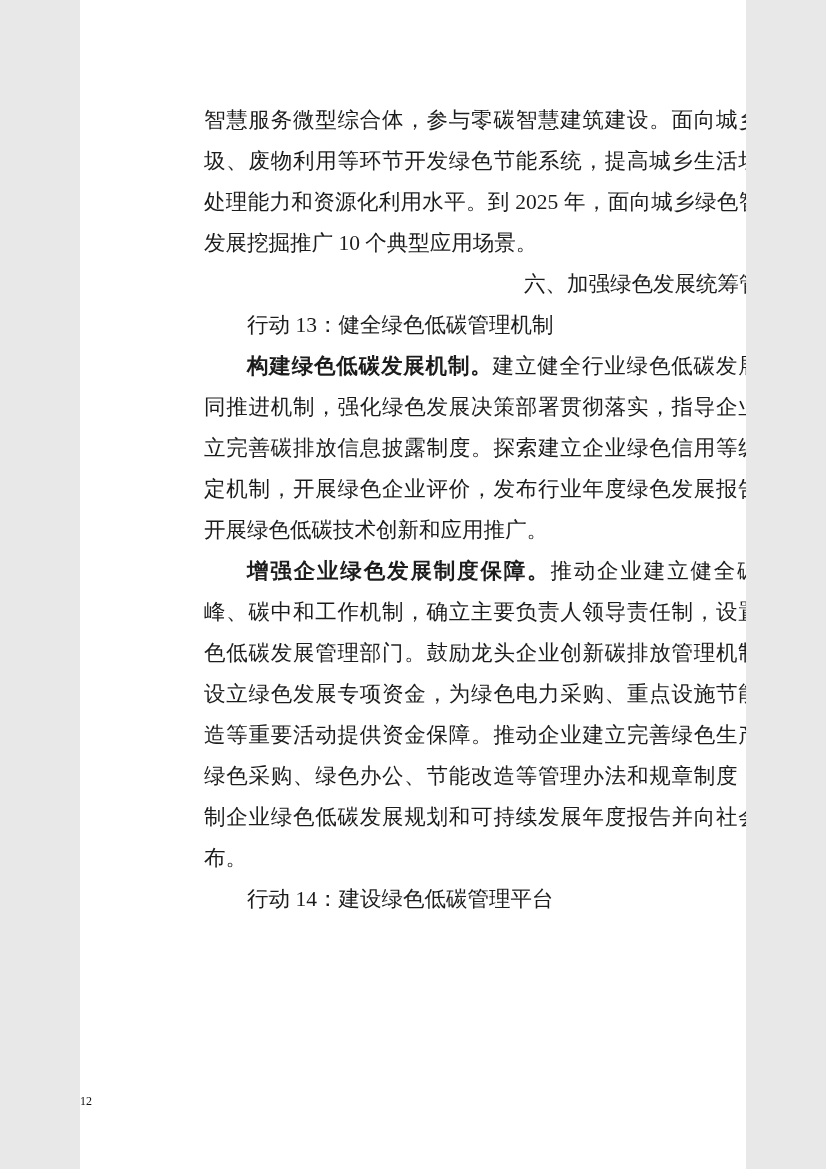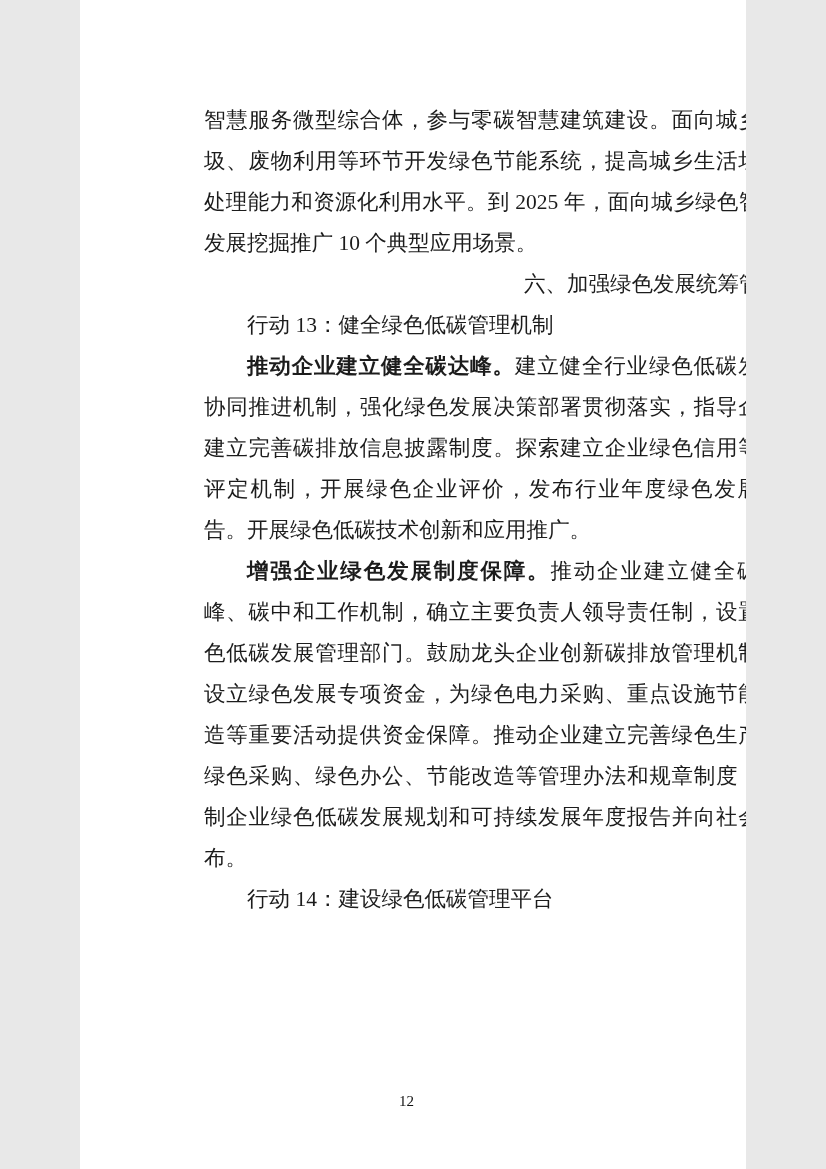--- a/index.html
+++ b/index.html
@@ -42,42 +42,41 @@
     font-weight: 700;
     text-align: left;
     text-indent: 2em;
   }
   .lead { font-weight: 700; }
   .page-number {
     position: absolute;
     left: 0;
     right: 13px;
     bottom: 60px;
-    text-align: center;
     font-family: "Liberation Serif", "DejaVu Serif", serif;
-    font-size: 15px;
+    font-size: 12px;
     line-height: 15px;
     color: #111111;
   }
 </style>
 </head>
 <body>
 
 <div class="page">
   <main class="content">
 
     <p class="no-indent">智慧服务微型综合体，参与零碳智慧建筑建设。面向城乡垃圾、废物利用等环节开发绿色节能系统，提高城乡生活垃圾处理能力和资源化利用水平。到 2025 年，面向城乡绿色智慧发展挖掘推广 10 个典型应用场景。</p>
 
     <h2 class="heading-hei">六、加强绿色发展统筹管理</h2>
 
 
     <h3 class="heading-action">行动 13：健全绿色低碳管理机制</h3>
 
     <p class="indent">
-      <span class="lead">推动企业建立健全碳达峰。</span><span>建立健全行业绿色低碳发展协同推进机制，强化绿色发展决策部署贯彻落实，指导企业建立完善碳排放信息披露制度。探索建立企业绿色信用等级评定机制，开展绿色企业评价，发布行业年度绿色发展报告。开展绿色低碳技术创新和应用推广。</span>
+      <span class="lead">构建绿色低碳发展机制。</span><span>建立健全行业绿色低碳发展协同推进机制，强化绿色发展决策部署贯彻落实，指导企业建立完善碳排放信息披露制度。探索建立企业绿色信用等级评定机制，开展绿色企业评价，发布行业年度绿色发展报告。开展绿色低碳技术创新和应用推广。</span>
     </p>
 
     <p class="indent">
       <span class="lead">增强企业绿色发展制度保障。</span><span>推动企业建立健全碳达峰、碳中和工作机制，确立主要负责人领导责任制，设置绿色低碳发展管理部门。鼓励龙头企业创新碳排放管理机制，设立绿色发展专项资金，为绿色电力采购、重点设施节能改造等重要活动提供资金保障。推动企业建立完善绿色生产、绿色采购、绿色办公、节能改造等管理办法和规章制度，编制企业绿色低碳发展规划和可持续发展年度报告并向社会发布。</span>
     </p>
 
     <h3 class="heading-action">行动 14：建设绿色低碳管理平台</h3>
 
 
   </main>

